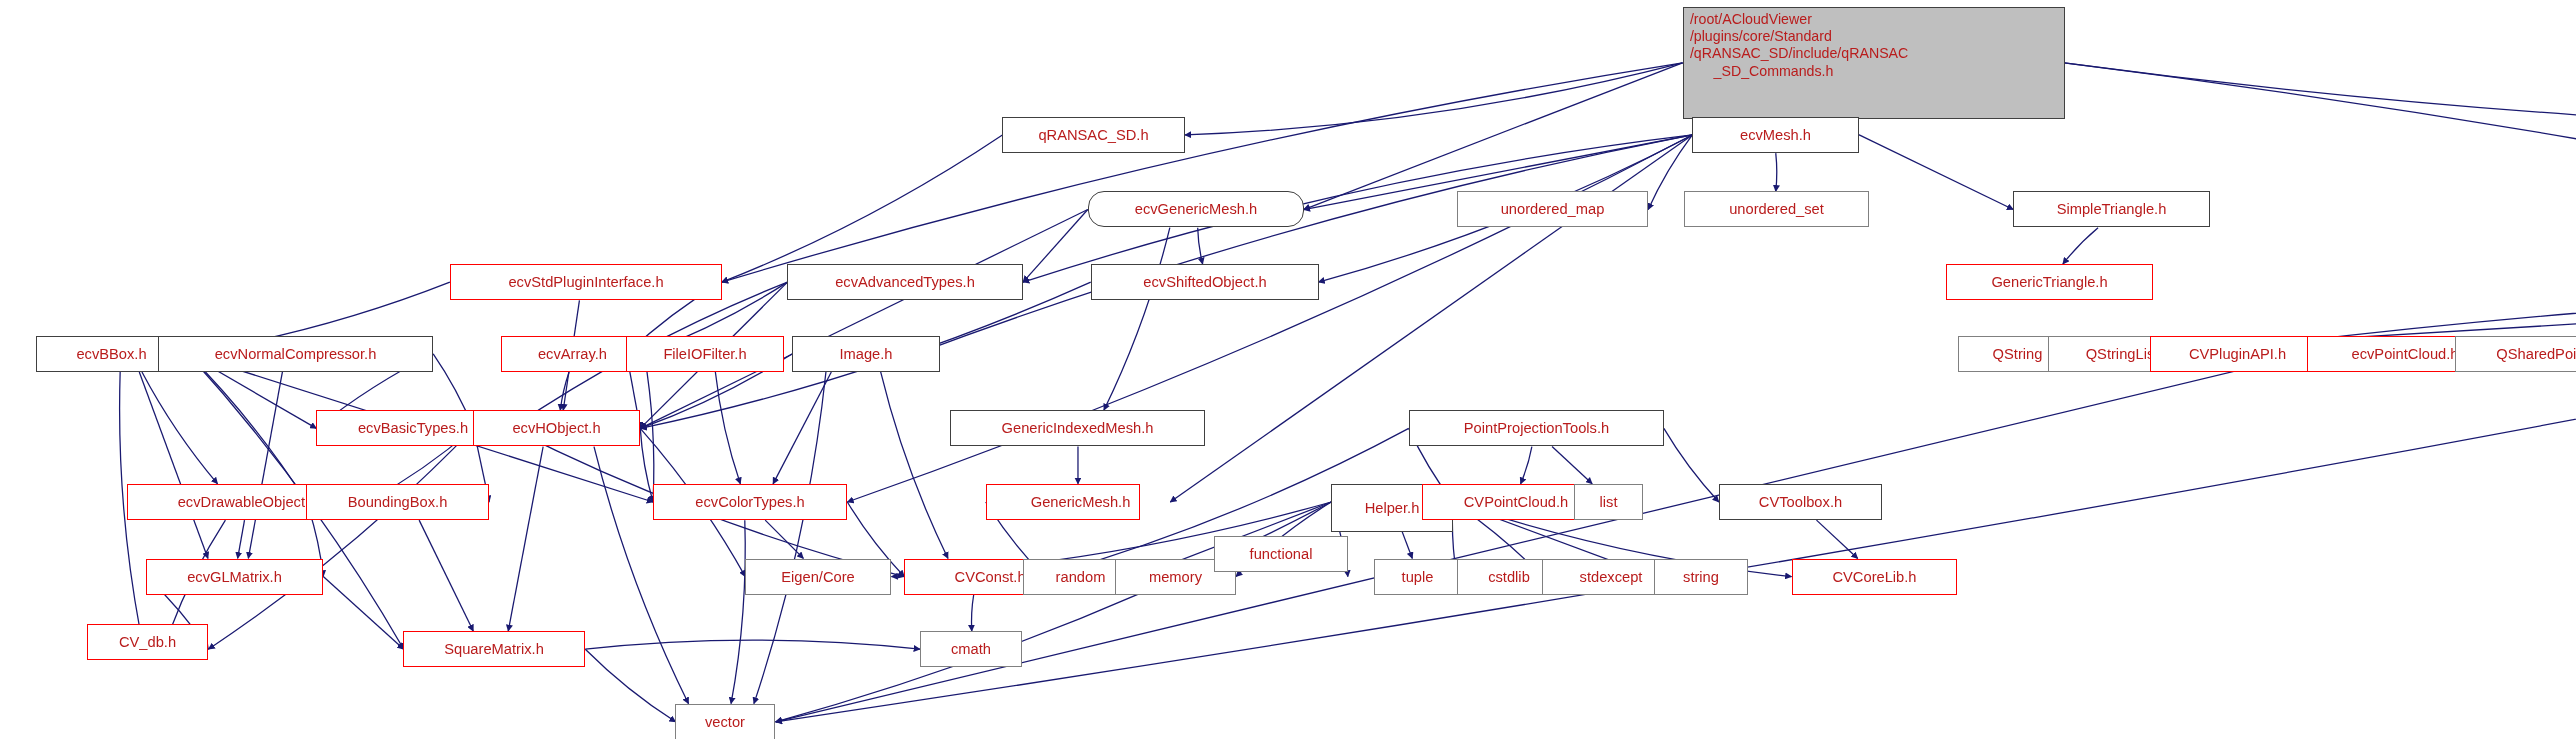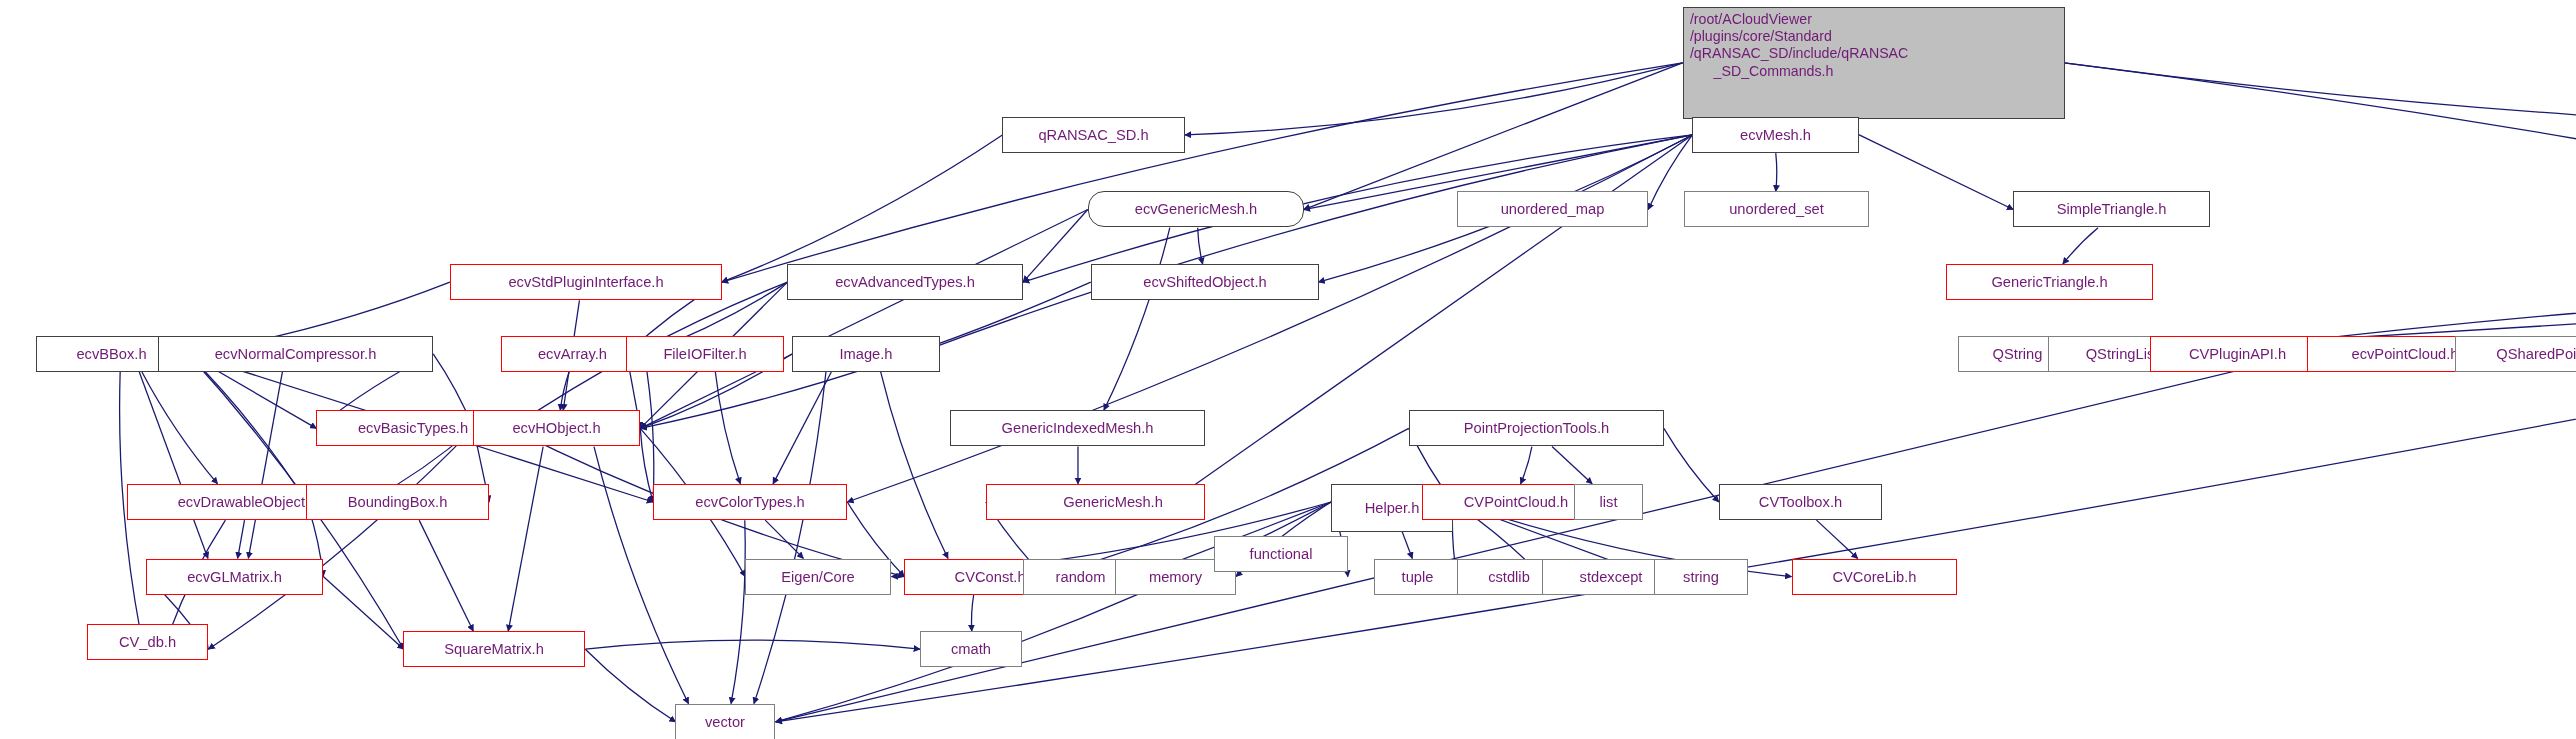--- a/index.html
+++ b/index.html
@@ -14,21 +14,21 @@
   #edges { position:absolute; left:0; top:0; width:2576px; height:739px; }
   .node {
     position:absolute;
     box-sizing:border-box;
     background:#ffffff;
     border:1px solid #808080;
     display:flex;
     align-items:center;
     justify-content:center;
     text-align:center;
-    color:#701a75;
+    color:#b91c1c;
     font-size:14.7px;
     line-height:1.12;
     white-space:nowrap;
     padding:0 4.9px;
   }
   .node.solid { border:1px solid #404040; }
   .node.red { border:1px solid #ff0000; }
   .node.root {
     background:#bfbfbf;
     border:1px solid #404040;
@@ -168,21 +168,21 @@
     <div class="node red" style="left: 2150px; top: 336px; width: 175px; height: 36px;">CVPluginAPI.h</div>
     <div class="node red" style="left: 2307px; top: 336px; width: 196px; height: 36px;">ecvPointCloud.h</div>
     <div class="node " style="left: 2455px; top: 336px; width: 188px; height: 36px;">QSharedPointer</div>
     <div class="node red" style="left: 316px; top: 410px; width: 194px; height: 36px;">ecvBasicTypes.h</div>
     <div class="node red" style="left: 473px; top: 410px; width: 167px; height: 36px;">ecvHObject.h</div>
     <div class="node solid" style="left: 950px; top: 410px; width: 255px; height: 36px;">GenericIndexedMesh.h</div>
     <div class="node solid" style="left: 1409px; top: 410px; width: 255px; height: 36px;">PointProjectionTools.h</div>
     <div class="node red" style="left: 127px; top: 484px; width: 241px; height: 36px;">ecvDrawableObject.h</div>
     <div class="node red" style="left: 306px; top: 484px; width: 183px; height: 36px;">BoundingBox.h</div>
     <div class="node red" style="left: 653px; top: 484px; width: 194px; height: 36px;">ecvColorTypes.h</div>
-    <div class="node red" style="left: 986px; top: 484px; width: 219px; height: 36px; padding-left: 40px;">GenericMesh.h</div>
+    <div class="node red" style="left: 986px; top: 484px; width: 154px; height: 36px; padding-left: 40px;">GenericMesh.h</div>
     <div class="node solid" style="left: 1331px; top: 484px; width: 122px; height: 48px;">Helper.h</div>
     <div class="node red" style="left: 1422px; top: 484px; width: 188px; height: 36px;">CVPointCloud.h</div>
     <div class="node " style="left: 1574px; top: 484px; width: 69px; height: 36px;">list</div>
     <div class="node solid" style="left: 1719px; top: 484px; width: 163px; height: 36px;">CVToolbox.h</div>
     <div class="node " style="left: 745px; top: 559px; width: 146px; height: 36px;">Eigen/Core</div>
     <div class="node red" style="left: 904px; top: 559px; width: 140px; height: 36px; padding-left: 37px;">CVConst.h</div>
     <div class="node " style="left: 1023px; top: 559px; width: 115px; height: 36px;">random</div>
     <div class="node " style="left: 1115px; top: 559px; width: 121px; height: 36px;">memory</div>
     <div class="node " style="left: 1214px; top: 536px; width: 134px; height: 36px;">functional</div>
     <div class="node " style="left: 1374px; top: 559px; width: 87px; height: 36px;">tuple</div>

